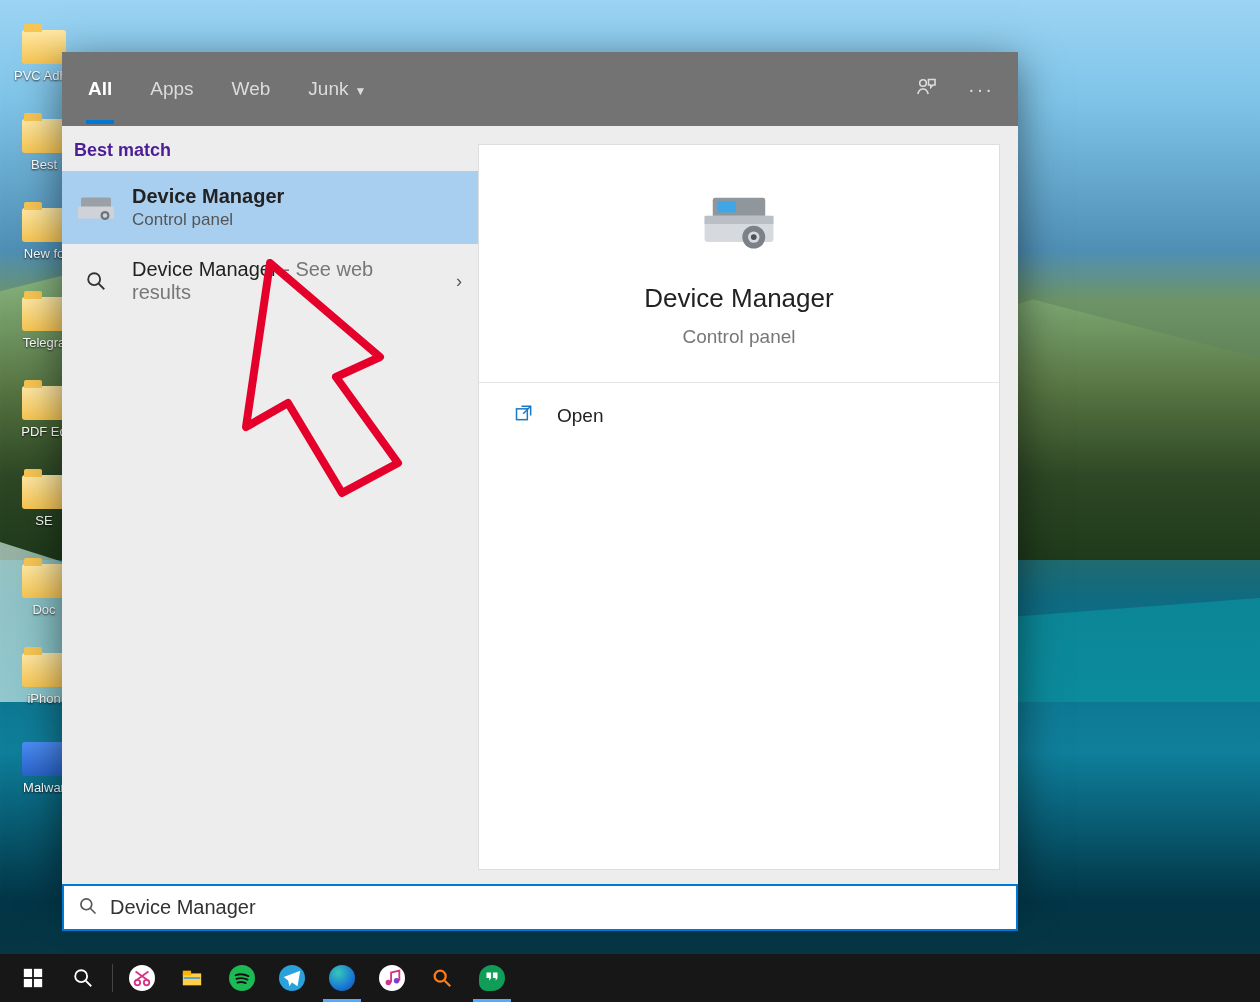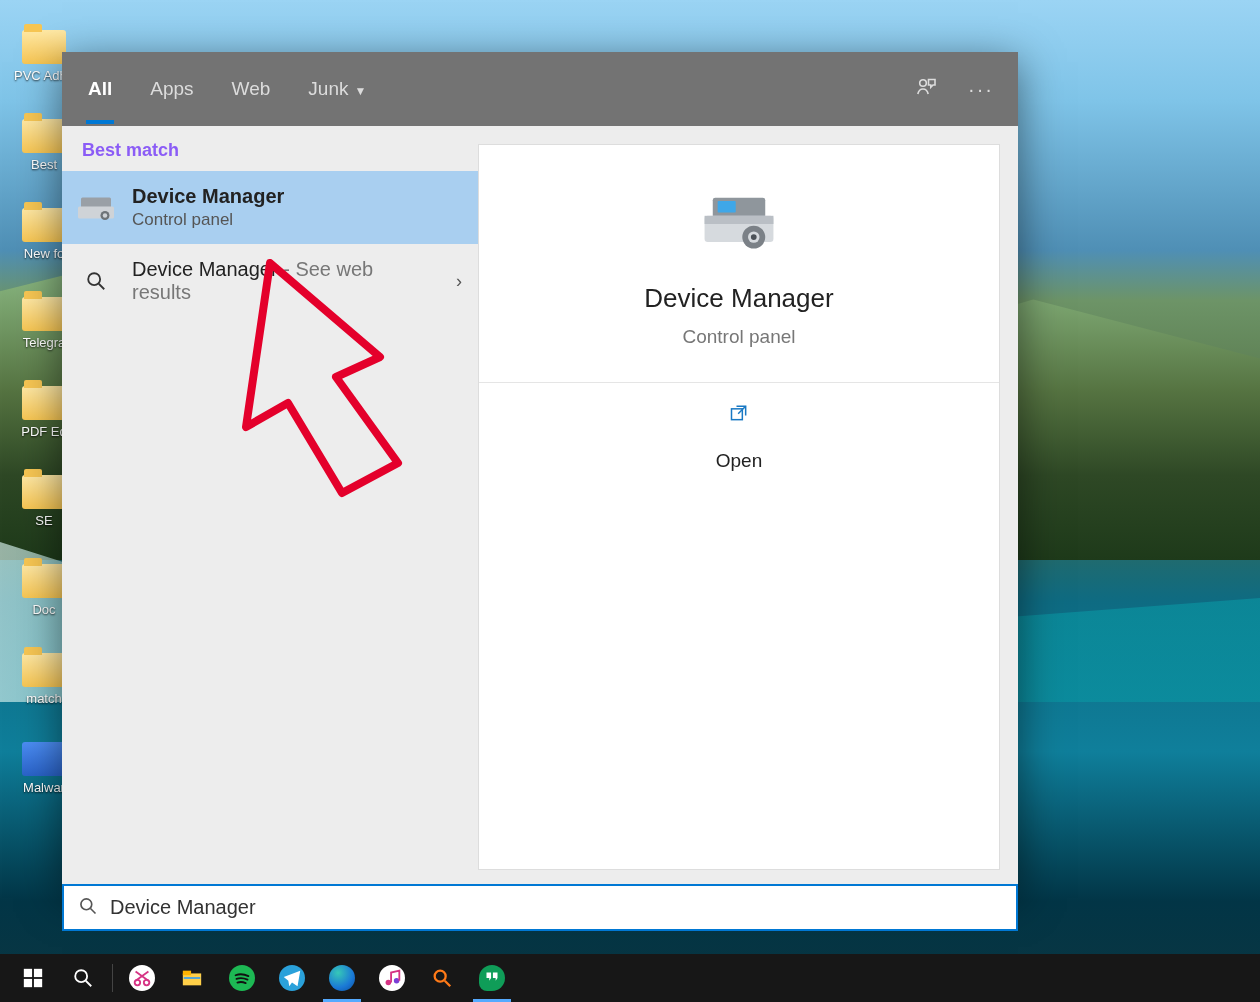--- a/index.html
+++ b/index.html
@@ -65,21 +65,21 @@
   .sp-tab.active { color:#fff; font-weight:600;}
   .sp-tab.active::after { content:""; position:absolute; bottom:0; left:0; right:0; height:4px; background:#0078d4;}
   .sp-more-chev { margin-left:6px; font-size:12px;}
   .sp-header-right { margin-left:auto; display:flex; gap:30px; align-items:center; }
   .hdr-icon { color:#ddd; cursor:pointer;}
 
   .sp-body { flex:1; display:flex; }
   .sp-left { width:416px; background:#ededed;}
   .sp-right { flex:1; background:#ededed; padding:18px 18px 18px 0;}
 
-  .section-label { font-size:18px; font-weight:600; color:#8b5cf6; padding:14px 20px 10px;}
+  .section-label { font-size:18px; font-weight:600; color:#4c1d95; padding:14px 12px 10px;}
   .result-item {
     display:flex; align-items:center; gap:18px;
     padding: 14px 16px;
     cursor:pointer;
   }
   .result-item.selected { background:#a9cff0;}
   .result-item .icon-slot { width:36px; height:36px; display:flex;align-items:center;justify-content:center;}
   .result-item .title { font-size:20px; font-weight:600; color:#222;}
   .result-item .subtitle { font-size:17px; color:#555; margin-top:2px;}
   .result-item .chev { margin-left:auto; color:#555; font-size:18px;}
@@ -89,21 +89,21 @@
 
   .preview-card {
     background:#fff; height:100%; border:1px solid #ddd;
     display:flex; flex-direction:column; align-items:stretch;
   }
   .preview-top { text-align:center; padding:44px 20px 34px;}
   .preview-top svg { width:82px; height:70px;}
   .preview-title { font-size:26px; color:#222; margin-top:20px;}
   .preview-sub { font-size:19px; color:#777; margin-top:12px;}
   .preview-divider { border-top:1px solid #e5e5e5;}
-  .preview-action { display:flex; align-items:center; gap:22px; padding:20px 34px; font-size:19px; color:#222; cursor:pointer;flex-direction:column;}
+  .preview-action { display:flex; align-items:center; gap:22px; padding:20px 34px; font-size:19px; color:#222; cursor:pointer;}
   .preview-action .aicon { color:#1979c4; width:22px; text-align:center;}
 
   
   .annotation { position:absolute; left:210px; top:255px; z-index:20; pointer-events:none;}
 
   
   .search-field {
     position:absolute; left:62px; top:884px; width:956px; height:47px;
     background:#fff; border:2px solid #0078d4; z-index:6;
     display:flex; align-items:center; padding: 0 14px; gap:12px;
@@ -155,21 +155,21 @@
   <div class="dicon">
       <div class="folder"></div>
       <div>SE</div>
     </div>
   <div class="dicon">
       <div class="folder"></div>
       <div>Doc</div>
     </div>
   <div class="dicon">
       <div class="folder"></div>
-      <div>match</div>
+      <div>iPhon</div>
     </div>
   <div class="dicon app">
       <div class="folder"></div>
       <div>Malwar</div>
     </div>
 </div>
 
 <div class="search-popup">
   <div class="sp-header">
     <div class="sp-tab active">All</div>

